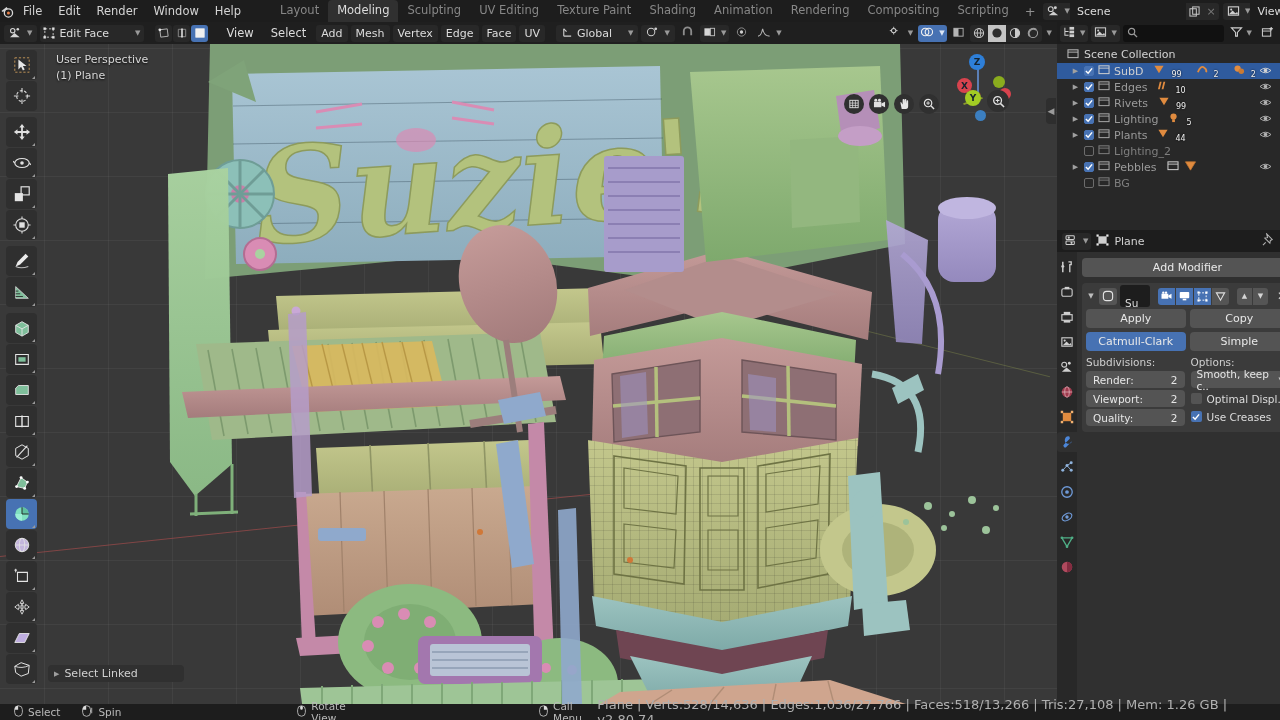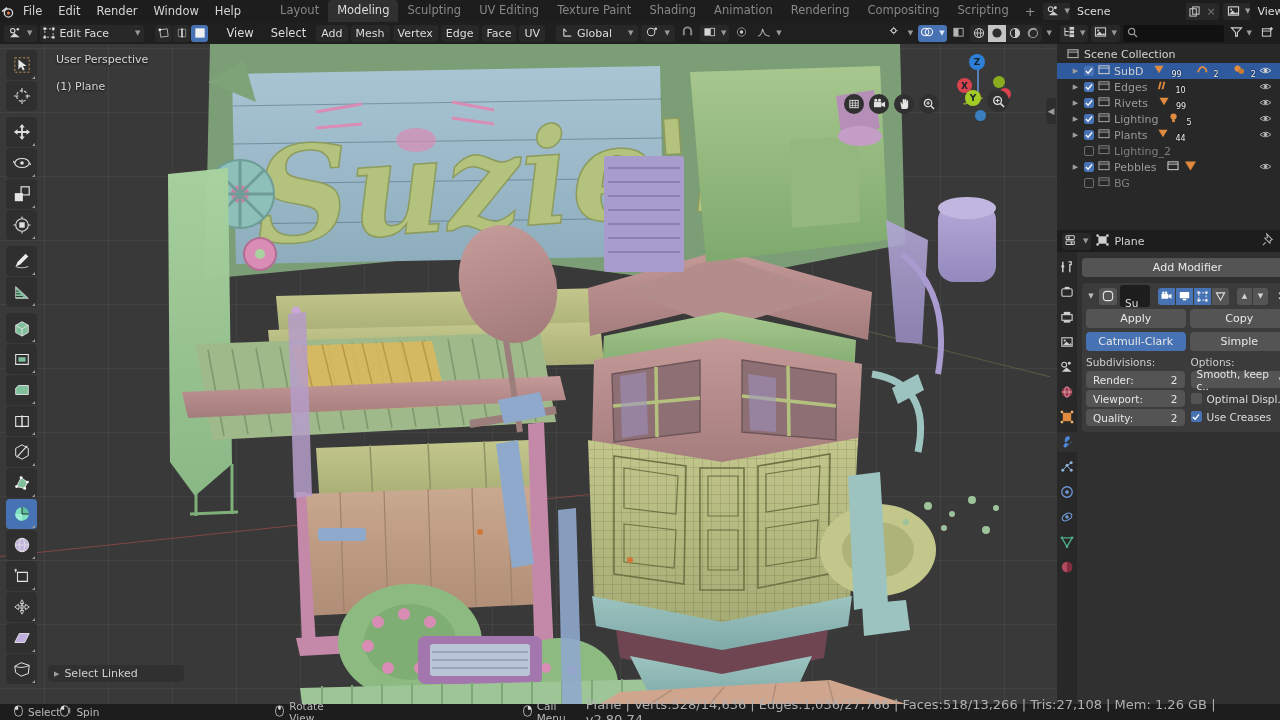--- a/index.html
+++ b/index.html
@@ -758,21 +758,21 @@
 
       <path d="M496 400 L518 396 L534 520 L512 524 Z" fill="#8fa9cc"></path>
       <path d="M498 356 L540 348 L546 372 L504 380 Z" fill="#8fa9cc"></path>
 
       <path d="M558 466 L576 464 L582 660 L562 660 Z" fill="#8fa9cc" opacity="0.9"></path>
 
       <path d="M288 270 L306 268 L312 452 L294 454 Z" fill="#b59cc9" opacity="0.85"></path>
     </svg>
 
     <div class="vp-text" style="left:56px; top:9px;">User Perspective</div>
-    <div class="vp-text" style="left:56px; top:36px;text-align:right;">(1) Plane</div>
+    <div class="vp-text" style="left:56px; top:25px;text-align:right;">(1) Plane</div>
 
     <div id="vp-toolbar">
       <div class="tool">
         <svg width="18" height="18" viewBox="0 0 20 20">
           <rect x="2" y="2" width="16" height="16" fill="none" stroke="#c89a5a" stroke-width="1" stroke-dasharray="2.5 2"></rect>
           <path d="M6 4 L6 15 L9 12 L11 16 L13 15 L11 11 L15 11 Z" fill="#e6e6e6"></path>
         </svg>
         <span class="corner"></span>
       </div>
       <div class="tool">
@@ -1491,21 +1491,21 @@
     <div id="sb-left">
       <div class="sb-item" style="margin-left:14px;">
         <span>
           <svg width="9" height="12" viewBox="0 0 10 13">
             <rect x="0.7" y="0.7" width="8.6" height="11.6" rx="4.3" fill="none" stroke="#bcbcbc" stroke-width="1"></rect>
             <path d="M0.7 5 L4.6 5 L4.6 0.8 A4.3 4.3 0 0 0 0.7 5 Z" fill="#dcdcdc"></path>
           </svg>
         </span>
         <span>Select</span>
       </div>
-      <div class="sb-item" style="text-align:center;">
+      <div class="sb-item" style="margin-left:22px;text-align:center;">
         <span>
           <svg width="11" height="12" viewBox="0 0 12 13">
             <rect x="0.7" y="0.7" width="8.6" height="11.6" rx="4.3" fill="none" stroke="#bcbcbc" stroke-width="1"></rect>
             <path d="M0.7 5 L4.6 5 L4.6 0.8 A4.3 4.3 0 0 0 0.7 5 Z" fill="#dcdcdc"></path>
             <path d="M10.6 3 L10.6 9" stroke="#bcbcbc" stroke-width="1"></path>
           </svg>
         </span>
         <span>Spin</span>
       </div>
       <div class="sb-item" style="margin-left:176px;">

